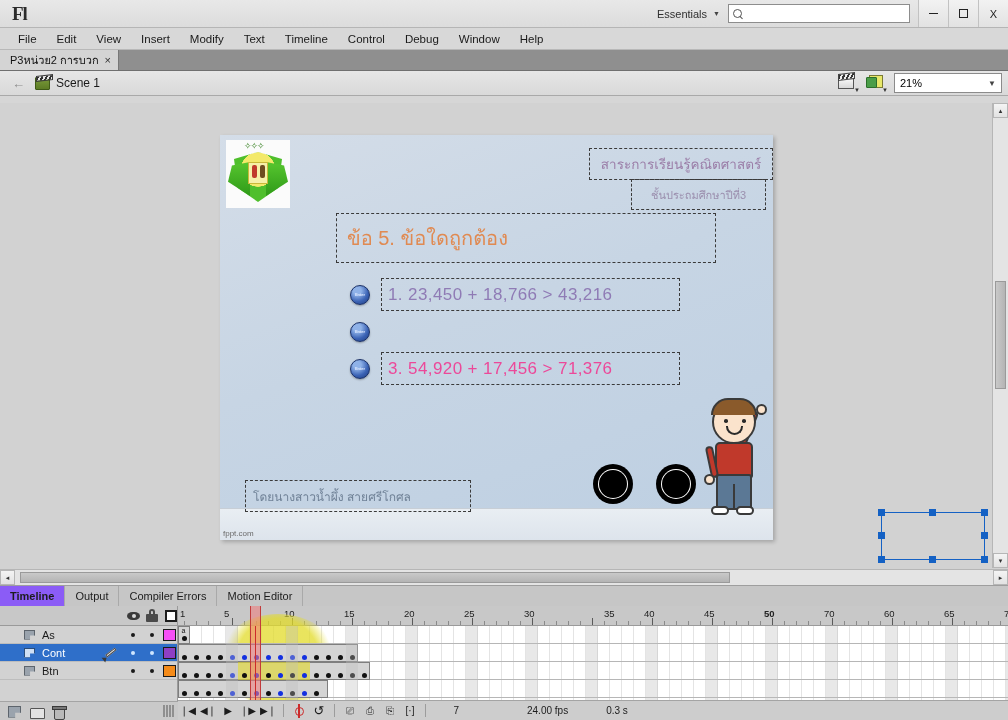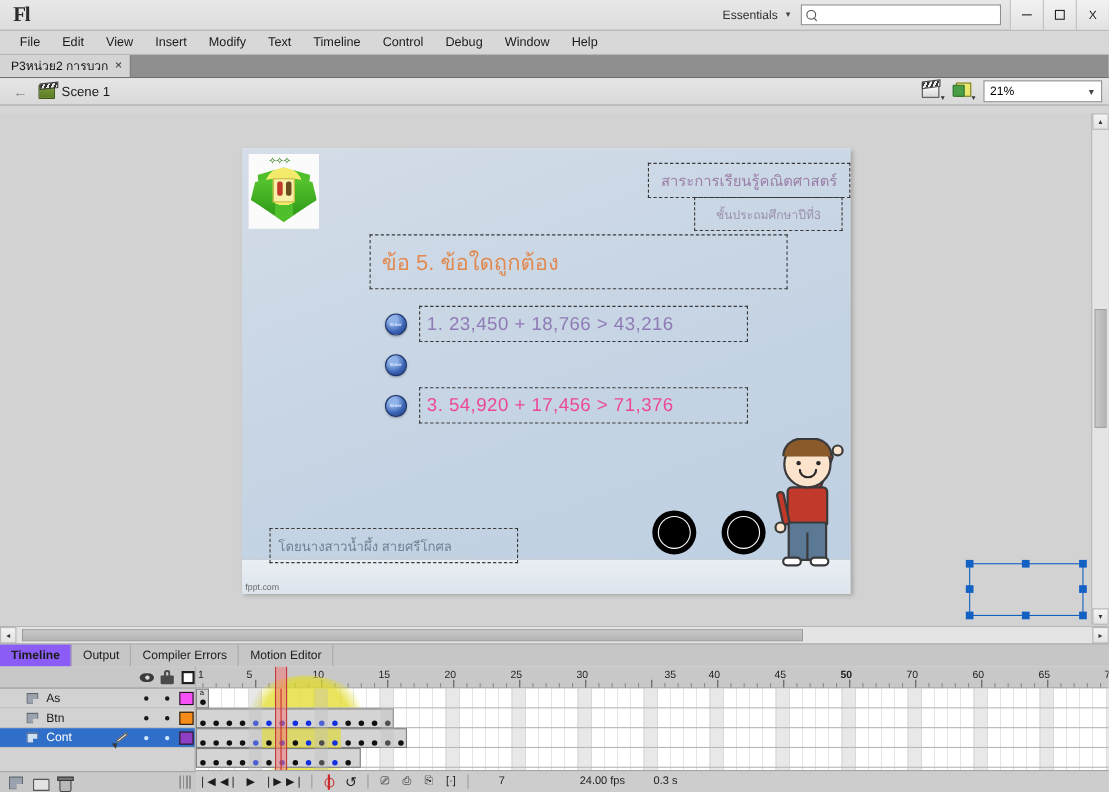--- a/index.html
+++ b/index.html
@@ -748,39 +748,39 @@
 
       <div class="layer-row">
         <span class="lyr-icon"></span>
         <span class="lyr-name">As</span>
 
         <span class="lyr-dot d1"></span>
         <span class="lyr-dot d2"></span>
         <span class="lyr-swatch" style="background:#f54ff5"></span>
       </div>
 
-      <div class="layer-row">
-        <span class="lyr-icon"></span>
-        <span class="lyr-name">Btn</span>
-
-        <span class="lyr-dot d1"></span>
-        <span class="lyr-dot d2"></span>
-        <span class="lyr-swatch" style="background:#f58b19"></span>
-      </div>
-
       <div class="layer-row selected">
         <span class="lyr-icon"></span>
         <span class="lyr-name">Cont</span>
         <span class="lyr-pencil">
             <i class="pencil-b"></i>
             <i class="pencil-tip"></i>
           </span>
         <span class="lyr-dot d1"></span>
         <span class="lyr-dot d2"></span>
         <span class="lyr-swatch" style="background:#8e3fc4"></span>
+      </div>
+
+      <div class="layer-row">
+        <span class="lyr-icon"></span>
+        <span class="lyr-name">Btn</span>
+
+        <span class="lyr-dot d1"></span>
+        <span class="lyr-dot d2"></span>
+        <span class="lyr-swatch" style="background:#f58b19"></span>
       </div>
 
 
       <div class="tl-foot">
         <span class="foot-ic fi-newlayer"></span>
         <span class="foot-ic fi-folder"></span>
         <span class="foot-ic fi-trash"></span>
         <span class="tl-grip"></span>
       </div>
     </div>
@@ -970,15 +970,15 @@
       </span>
     <span class="sb-btn loop-ic">↺</span>
     <span class="sb-sep"></span>
     <span class="sb-btn">⎚</span>
     <span class="sb-btn">⎙</span>
     <span class="sb-btn">⎘</span>
     <span class="sb-btn">[·]</span>
     <span class="sb-sep"></span>
     <span class="sb-txt sb-num">7</span>
     <span class="sb-txt" style="margin-left:56px">24.00 fps</span>
-    <span class="sb-txt" style="margin-left:14px">0.3 s</span>
+    <span class="sb-txt" style="margin-left:26px">0.3 s</span>
   </div>
 </div>
 
 </body></html>

